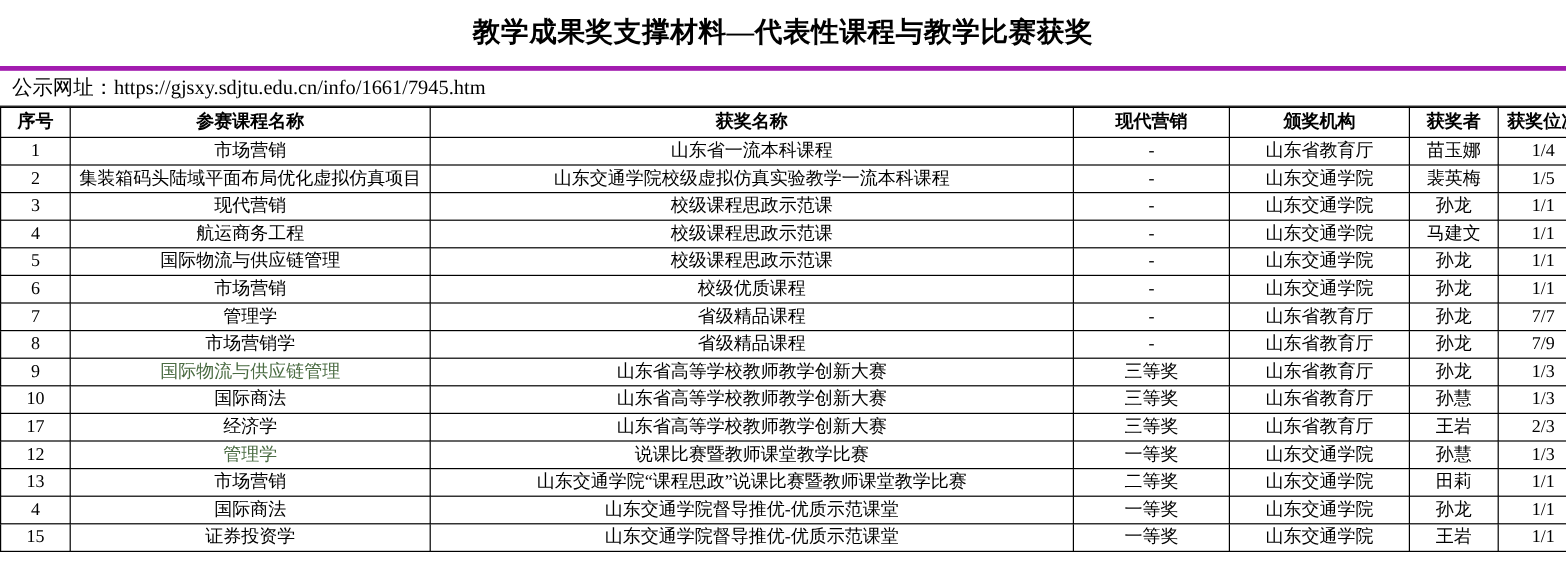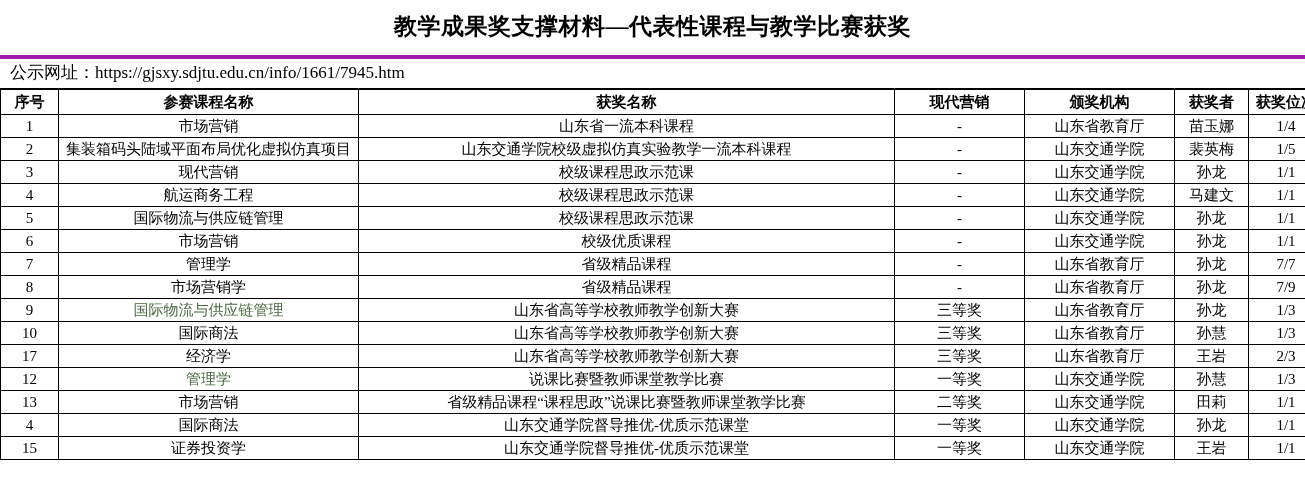--- a/index.html
+++ b/index.html
@@ -212,21 +212,21 @@
         <td class="greenish">管理学</td>
         <td>说课比赛暨教师课堂教学比赛</td>
         <td>一等奖</td>
         <td>山东交通学院</td>
         <td>孙慧</td>
         <td>1/3</td>
       </tr>
       <tr>
         <td>13</td>
         <td>市场营销</td>
-        <td>省级精品课程“课程思政”说课比赛暨教师课堂教学比赛</td>
+        <td>山东交通学院“课程思政”说课比赛暨教师课堂教学比赛</td>
         <td>二等奖</td>
         <td>山东交通学院</td>
         <td>田莉</td>
         <td>1/1</td>
       </tr>
       <tr>
         <td>4</td>
         <td>国际商法</td>
         <td>山东交通学院督导推优-优质示范课堂</td>
         <td>一等奖</td>

